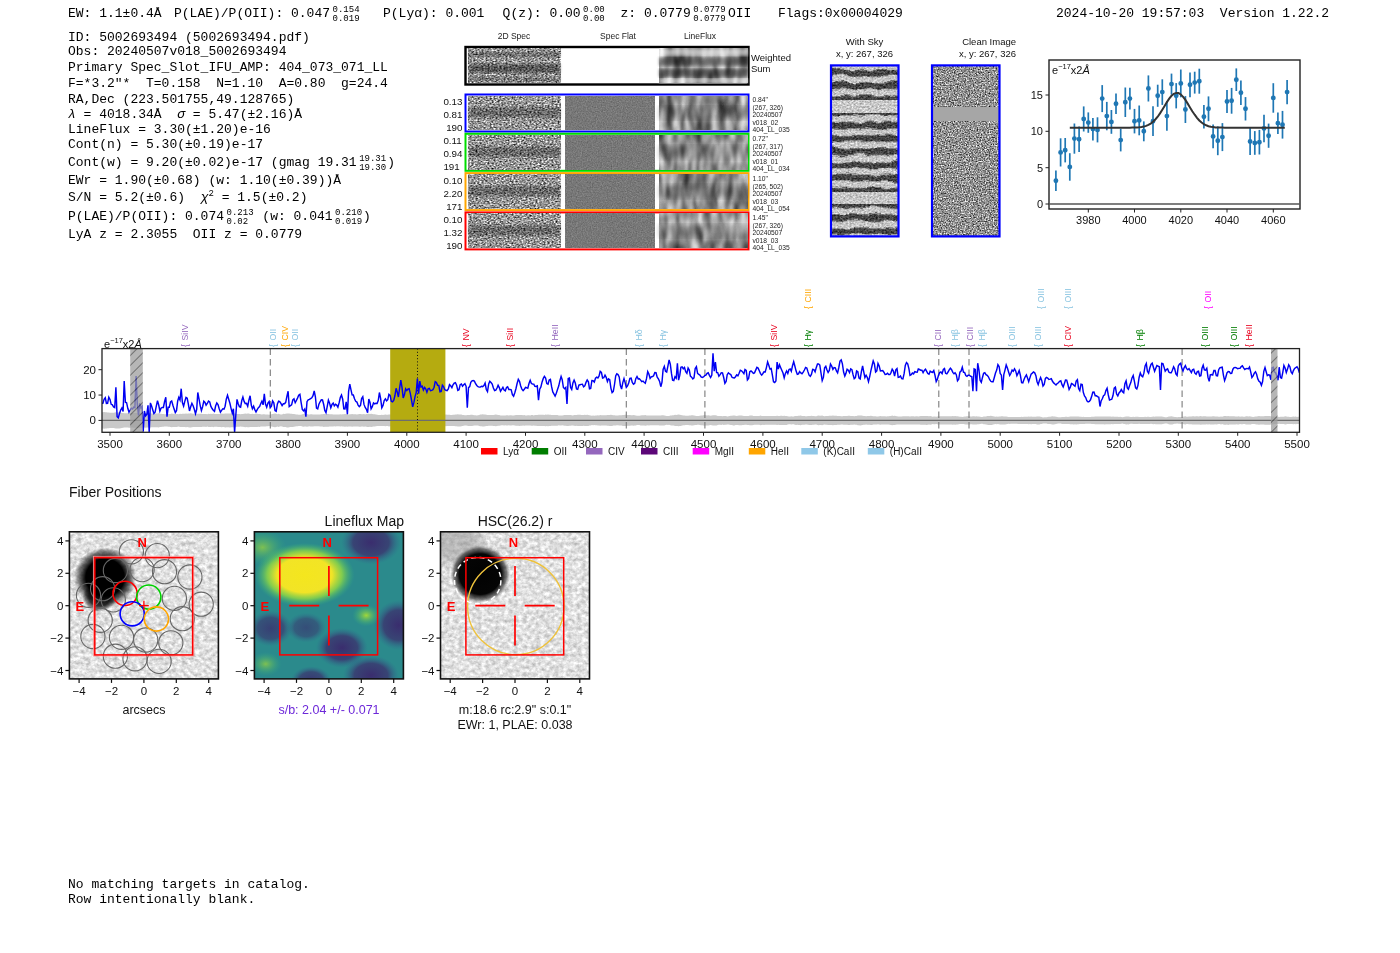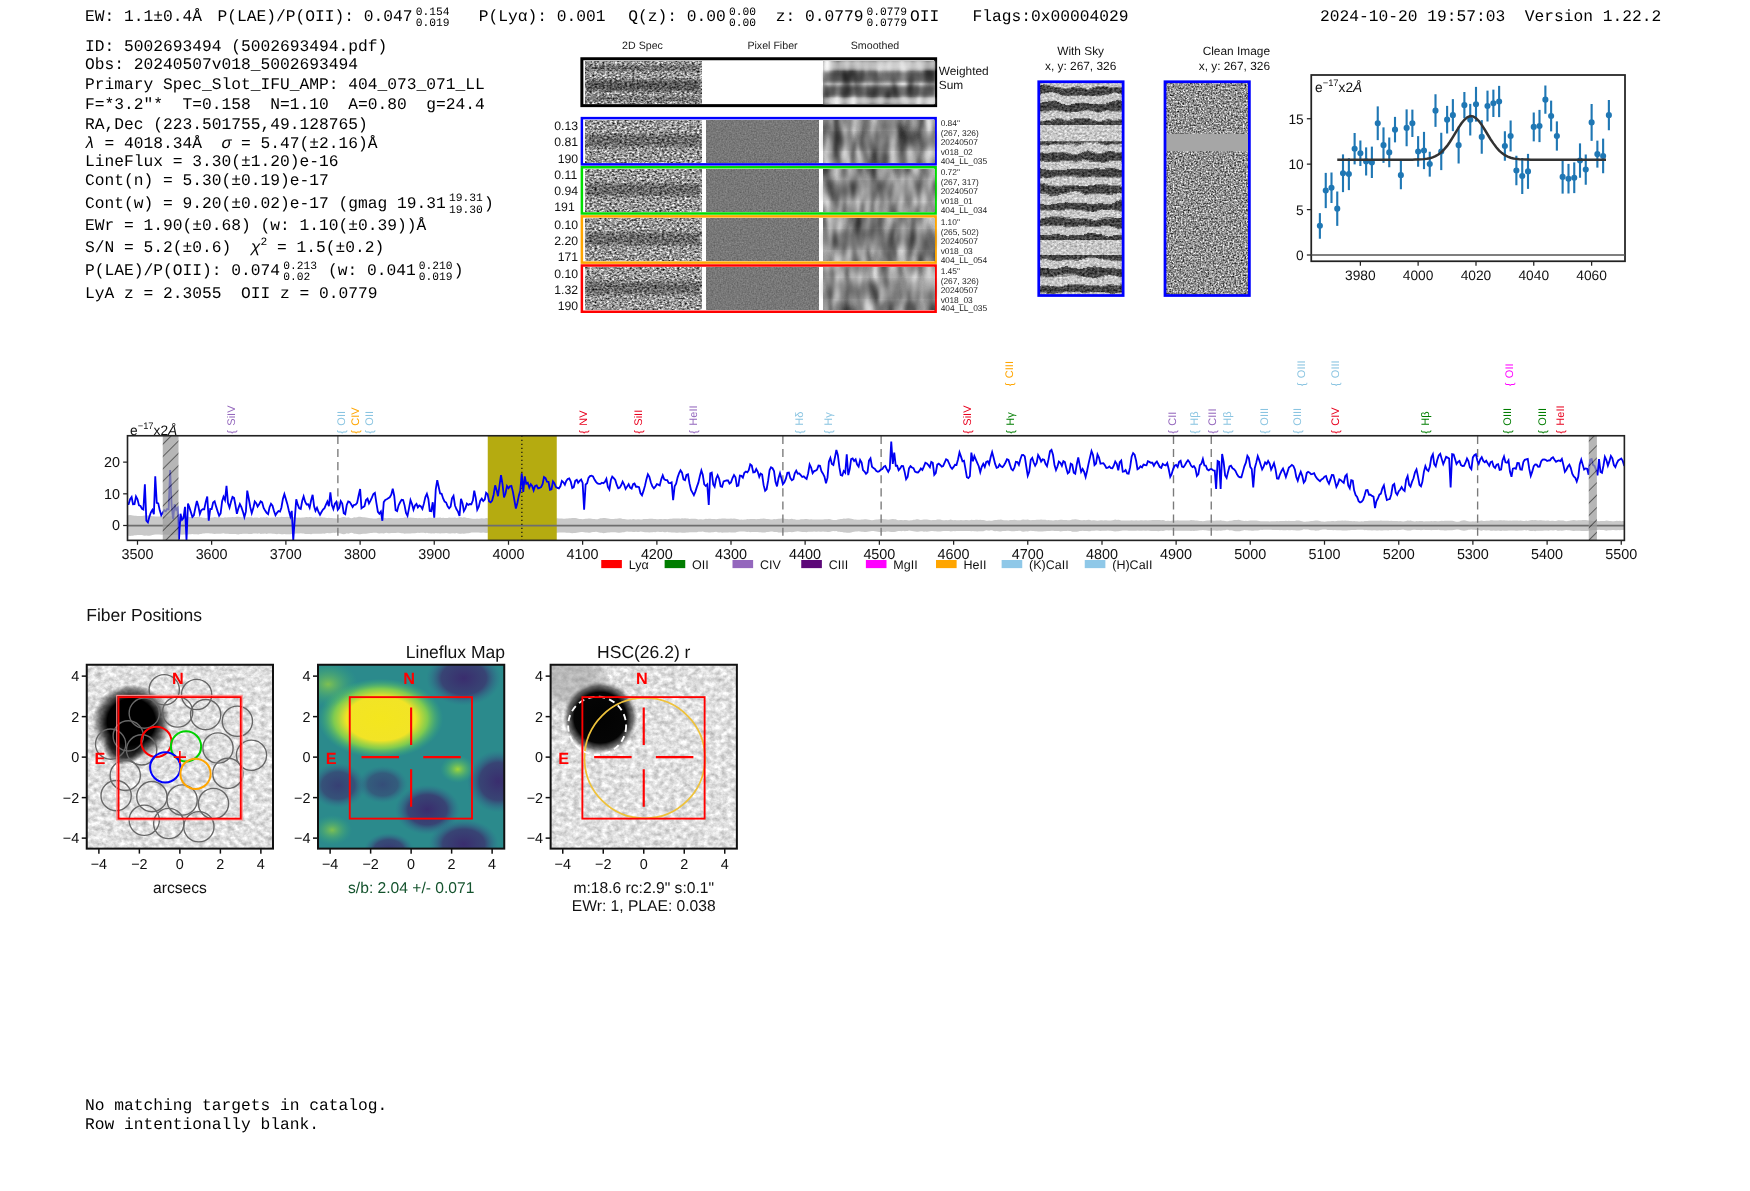--- a/index.html
+++ b/index.html
@@ -631,22 +631,22 @@
 <div class="mt" style="left:68px;top:106.5px"><i>λ</i> = 4018.34Å  <i>σ</i> = 5.47(±2.16)Å</div>
 <div class="mt" style="left:68px;top:121.5px">LineFlux = 3.30(±1.20)e-16</div>
 <div class="mt" style="left:68px;top:136.5px">Cont(n) = 5.30(±0.19)e-17</div>
 <div class="mt" style="left:68px;top:155px">Cont(w) = 9.20(±0.02)e-17 (gmag 19.31<span class="st"><span>19.31</span><span>19.30</span></span>)</div>
 <div class="mt" style="left:68px;top:172.5px">EWr = 1.90(±0.68) (w: 1.10(±0.39))Å</div>
 <div class="mt" style="left:68px;top:188.5px">S/N = 5.2(±0.6)  <i>χ</i><sup style="font-size:9px">2</sup> = 1.5(±0.2)</div>
 <div class="mt" style="left:68px;top:208.5px">P(LAE)/P(OII): 0.074<span class="st"><span>0.213</span><span>0.02</span></span> (w: 0.041<span class="st"><span>0.210</span><span>0.019</span></span>)</div>
 <div class="mt" style="left:68px;top:226.5px">LyA z = 2.3055  OII z = 0.0779</div>
 
 <div style="position:absolute;left:484px;top:31px;width:60px;text-align:center;font:8.5px 'Liberation Sans',sans-serif;color:#222">2D Spec</div>
-<div style="position:absolute;left:588px;top:31px;width:60px;text-align:center;font:8.5px 'Liberation Sans',sans-serif;color:#222">Pixel Fiber</div>
-<div style="position:absolute;left:670px;top:31px;width:60px;text-align:center;font:8.5px 'Liberation Sans',sans-serif;color:#222">Smoothed</div>
+<div style="position:absolute;left:588px;top:31px;width:60px;text-align:center;font:8.5px 'Liberation Sans',sans-serif;color:#222">Spec Flat</div>
+<div style="position:absolute;left:670px;top:31px;width:60px;text-align:center;font:8.5px 'Liberation Sans',sans-serif;color:#222">LineFlux</div>
 <div style="position:absolute;right:937.5px;top:95px;text-align:right;font:9.8px 'Liberation Sans',sans-serif;line-height:13.1px;color:#111">0.13<br>0.81<br>190</div>
 <div style="position:absolute;right:937.5px;top:134px;text-align:left;font:9.8px 'Liberation Sans',sans-serif;line-height:13.1px;color:#111">0.11<br>0.94<br>191</div>
 <div style="position:absolute;right:937.5px;top:174px;text-align:right;font:9.8px 'Liberation Sans',sans-serif;line-height:13.1px;color:#111">0.10<br>2.20<br>171</div>
 <div style="position:absolute;right:937.5px;top:213px;text-align:right;font:9.8px 'Liberation Sans',sans-serif;line-height:13.1px;color:#111">0.10<br>1.32<br>190</div>
 <div style="position:absolute;left:751px;top:53px;font:9.5px 'Liberation Sans',sans-serif;line-height:10.5px;color:#111">Weighted<br>Sum</div>
 <div style="position:absolute;left:752.5px;top:96px;font:6.7px 'Liberation Sans',sans-serif;line-height:7.5px;color:#222">0.84"<br>(267, 326)<br>20240507<br>v018_02<br>404_LL_035</div>
 <div style="position:absolute;left:752.5px;top:135px;font:6.7px 'Liberation Sans',sans-serif;line-height:7.5px;color:#222">0.72"<br>(267, 317)<br>20240507<br>v018_01<br>404_LL_034</div>
 <div style="position:absolute;left:752.5px;top:175px;font:6.7px 'Liberation Sans',sans-serif;line-height:7.5px;color:#222">1.10"<br>(265, 502)<br>20240507<br>v018_03<br>404_LL_054</div>
 <div style="position:absolute;left:752.5px;top:214px;font:6.7px 'Liberation Sans',sans-serif;line-height:7.5px;color:#222">1.45"<br>(267, 326)<br>20240507<br>v018_03<br>404_LL_035</div>
 
@@ -655,19 +655,19 @@
 
 <div style="position:absolute;left:1052px;top:62px;font:11px 'Liberation Sans',sans-serif;color:#111">e<sup style="font-size:7.5px">−17</sup>x2<i>Å</i></div>
 <div style="position:absolute;left:104px;top:336px;font:11px 'Liberation Sans',sans-serif;color:#111">e<sup style="font-size:7.5px">−17</sup>x2<i>Å</i></div>
 
 
 <div style="position:absolute;left:69px;top:484px;width:150px;text-align:left;font:14px 'Liberation Sans',sans-serif;color:#111">Fiber Positions</div>
 <div style="position:absolute;left:254px;top:513px;width:150px;text-align:right;font:14px 'Liberation Sans',sans-serif;color:#111">Lineflux Map</div>
 <div style="position:absolute;left:440px;top:513px;width:150px;text-align:center;font:14px 'Liberation Sans',sans-serif;color:#111">HSC(26.2) r</div>
 
 <div style="position:absolute;left:69px;top:703px;width:150px;text-align:center;font:12.5px 'Liberation Sans',sans-serif;color:#111">arcsecs</div>
-<div style="position:absolute;left:239px;top:703px;width:180px;text-align:center;font:12.5px 'Liberation Sans',sans-serif;color:#14532d">s/b: 2.04 +/- 0.071</div>
+<div style="position:absolute;left:239px;top:703px;width:180px;text-align:center;font:12.5px 'Liberation Sans',sans-serif;color:#6d28d9">s/b: 2.04 +/- 0.071</div>
 <div style="position:absolute;left:420px;top:703px;width:190px;text-align:center;font:12.5px 'Liberation Sans',sans-serif;color:#111">m:18.6 rc:2.9"  s:0.1"</div>
 <div style="position:absolute;left:420px;top:718px;width:190px;text-align:center;font:12.5px 'Liberation Sans',sans-serif;color:#111">EWr: 1, PLAE: 0.038</div>
 
 <div class="mt" style="left:68px;top:877px">No matching targets in catalog.</div>
 <div class="mt" style="left:68px;top:892px">Row intentionally blank.</div>
 </div>
 
 </body></html>

